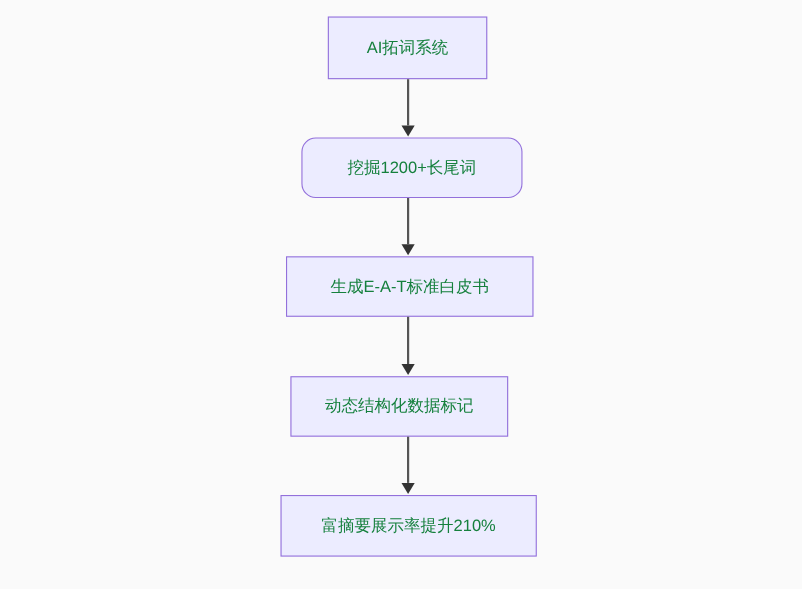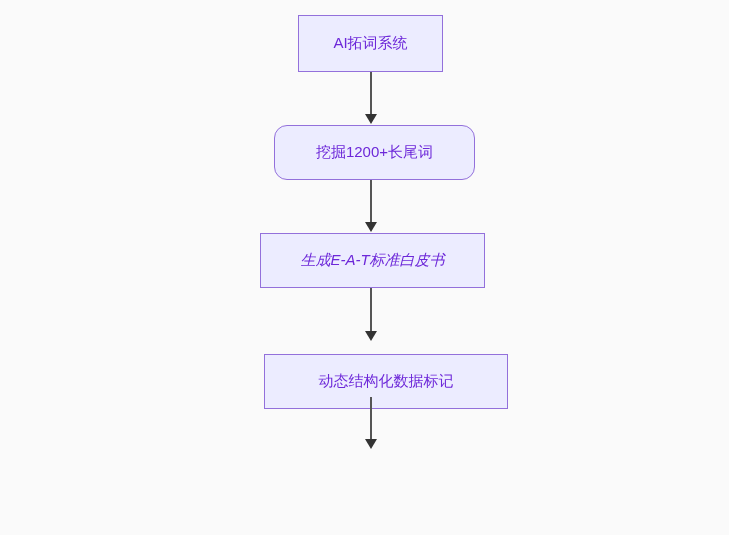--- a/index.html
+++ b/index.html
@@ -16,32 +16,32 @@
   }
   .flowchart {
     position: absolute;
     inset: 0;
   }
   .node {
     position: absolute;
     box-sizing: border-box;
     background: #ECECFF;
     border: 1px solid #9370DB;
-    color: #6d28d9;
+    color: #15803d;
     font-size: 15px;
     display: flex;
     align-items: center;
     justify-content: center;
     text-align: center;
     white-space: nowrap;
   }
   .node-1 { left: 298px; top: 15px;  width: 145px; height: 57px; }
   .node-2 { left: 274px; top: 125px; width: 201px; height: 55px; border-radius: 13px; }
-  .node-3 { left: 260px; top: 233px; width: 225px; height: 55px; font-style: italic; }
-  .node-4 { left: 264px; top: 342px; width: 244px; height: 55px; margin-top: 12px; }
+  .node-3 { left: 260px; top: 233px; width: 225px; height: 55px; }
+  .node-4 { left: 264px; top: 342px; width: 198px; height: 55px; }
   .node-5 { left: 255px; top: 450px; width: 233px; height: 56px; }
 
   .edge {
     position: absolute;
     width: 14px;
     margin-left: -7px;
     left: 371px;
     display: flex;
     flex-direction: column;
     align-items: center;
@@ -97,14 +97,17 @@
 
   <div class="node node-4">
     <span>动态结构化数据标记</span>
   </div>
 
   <div class="edge edge-4">
     <div class="edge-line"></div>
     <div class="edge-arrowhead"></div>
   </div>
 
+  <div class="node node-5">
+    <span>富摘要展示率提升210%</span>
+  </div>
 
 </div>
 
 </body></html>

